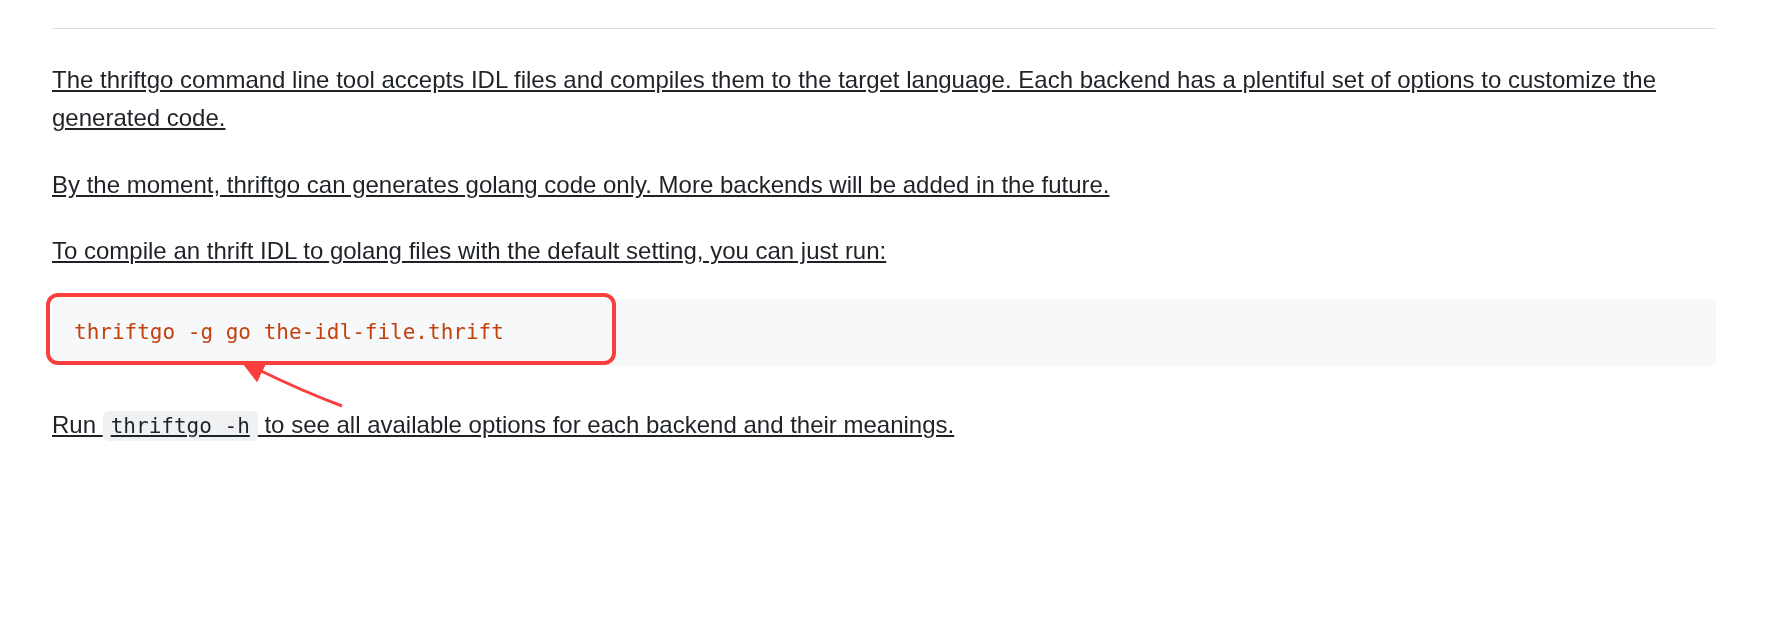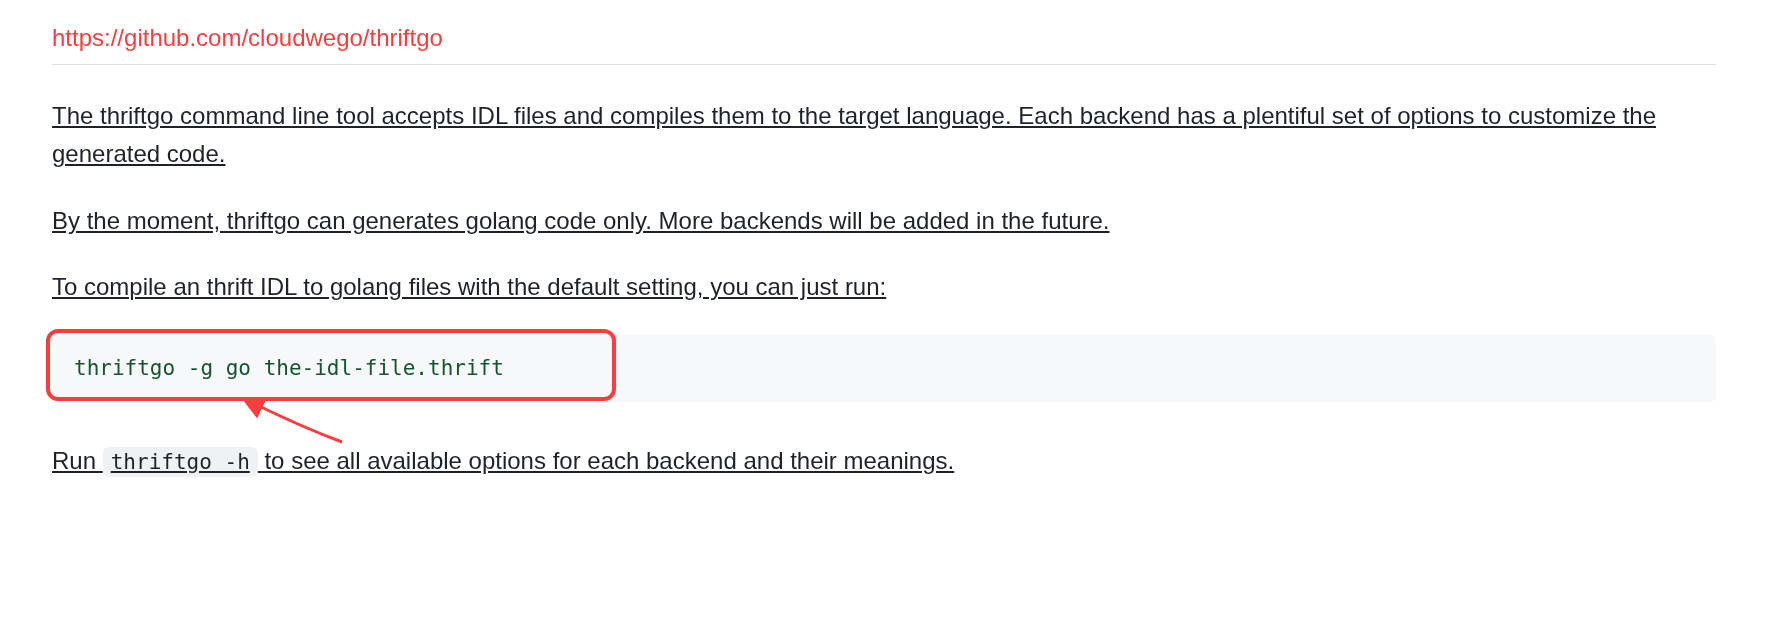--- a/index.html
+++ b/index.html
@@ -43,21 +43,21 @@
     .code-block-wrapper {
       position: relative;
       margin-bottom: 40px;
     }
     .code-block {
       background: #f6f8fa;
       border-radius: 6px;
       padding: 18px 22px;
       font-family: ui-monospace, SFMono-Regular, "SF Mono", Menlo, Consolas, monospace;
       font-size: 21px;
-      color: #14532d;
+      color: #c2410c;
       position: relative;
     }
     .highlight-box {
       position: absolute;
       top: -6px;
       left: -6px;
       width: 570px;
       height: 72px;
       border: 4px solid #fa3e3e;
       border-radius: 12px;
@@ -78,21 +78,20 @@
       color: #1f2328;
     }
     .last-p {
       margin-bottom: 0;
     }
   </style>
 </head>
 <body>
 
 <div class="header-row">
-  <span class="url-annotation">https://github.com/cloudwego/thriftgo</span>
 </div>
 
 <p>The thriftgo command line tool accepts IDL files and compiles them to the target language. Each backend has a plentiful set of options to customize the generated code.</p>
 
 <p>By the moment, thriftgo can generates golang code only. More backends will be added in the future.</p>
 
 <p>To compile an thrift IDL to golang files with the default setting, you can just run:</p>
 
 <div class="code-block-wrapper">
   <div class="code-block">

